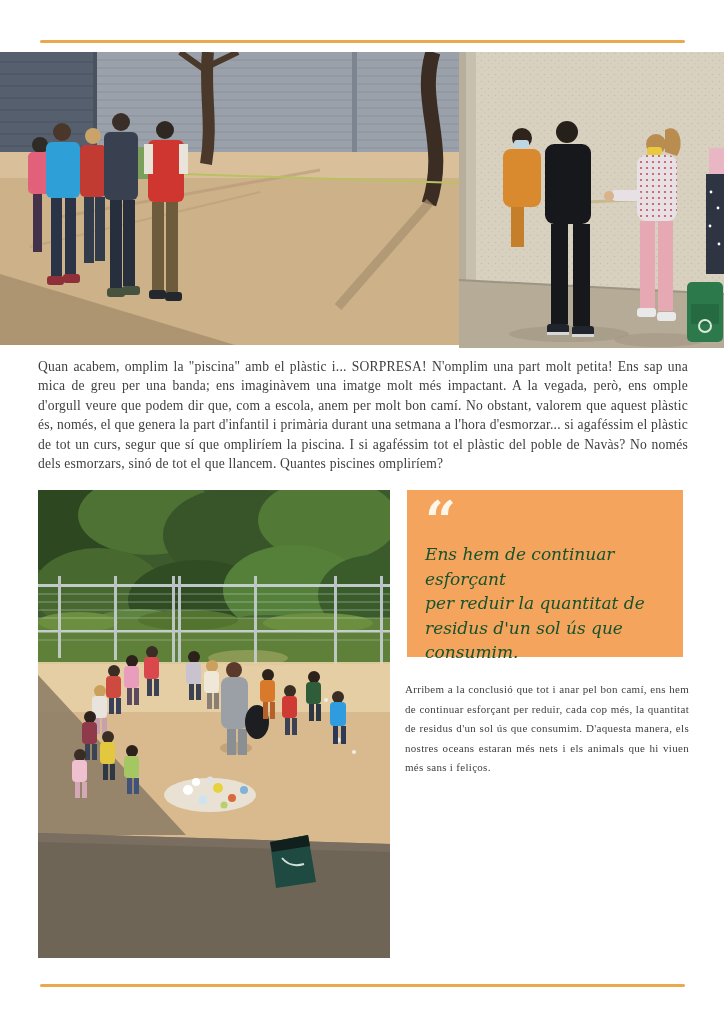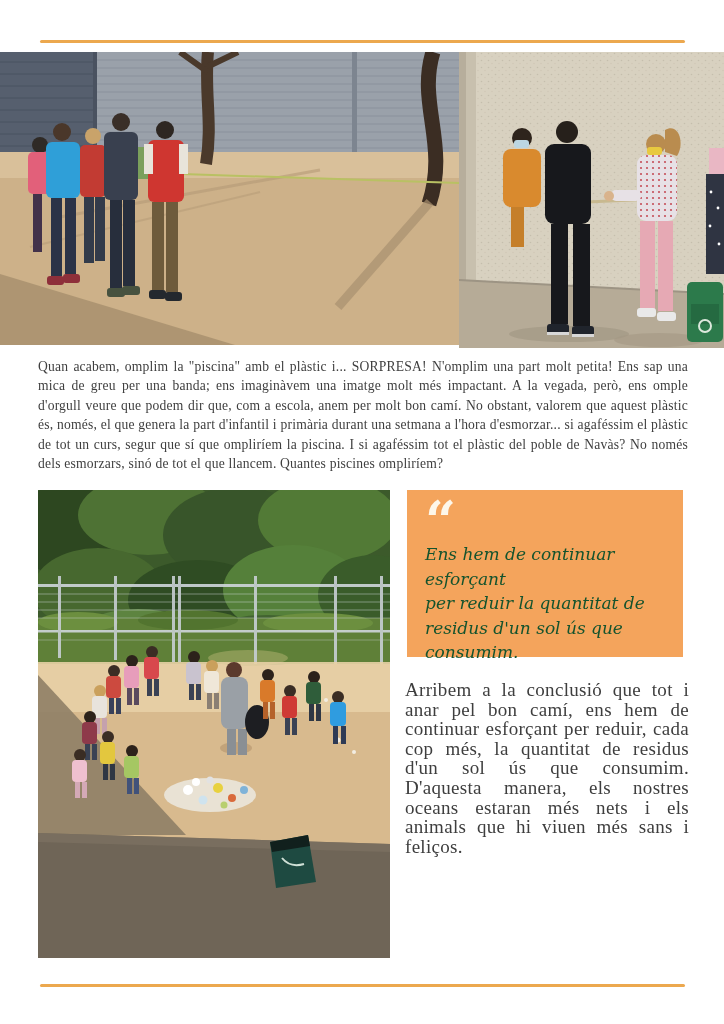--- a/index.html
+++ b/index.html
@@ -15,21 +15,21 @@
   #photoC{left:38px;top:490px;width:352px;height:468px;}
   .intro{position:absolute;left:38px;top:357px;width:650px;margin:0;
          font-size:13.6px;line-height:19.4px;text-align:justify;color:#3e3e3e;letter-spacing:.2px;}
   .quote-box{position:absolute;left:407px;top:490px;width:276px;height:167px;
              background:#F4A45C;box-sizing:border-box;padding:4px 18px 0 18px;}
   .quote-mark{font-family:"DejaVu Serif", serif;font-weight:bold;font-size:54px;line-height:1;
               color:#FDF7EA;height:42px;overflow:hidden;}
   .quote-text{margin:6px 0 0 0;font-family:"DejaVu Serif", serif;font-style:italic;
               font-size:17px;line-height:24.5px;color:#14532d;white-space:pre-line;}
   .conclusion{position:absolute;left:405px;top:680px;width:284px;margin:0;
-              font-size:19px;line-height:19.6px;text-align:justify;color:#3e3e3e;letter-spacing:.3px;}
+              font-size:11px;line-height:19.6px;text-align:justify;color:#3e3e3e;letter-spacing:.3px;}
 </style>
 </head>
 <body>
 
 <div class="page">
 
   <div class="rule rule-top"></div>
 
   <figure class="photo" id="photoA" aria-label="Children gathered with a rope on the sandy schoolyard in front of a corrugated metal fence">
     <svg viewBox="0 0 459 293">

